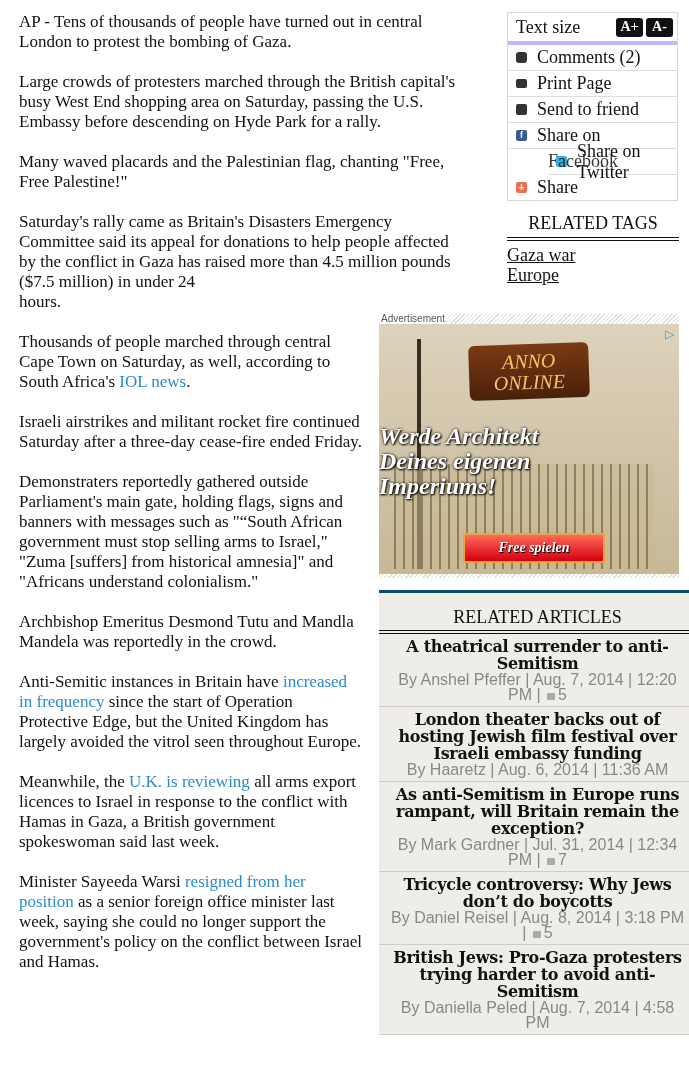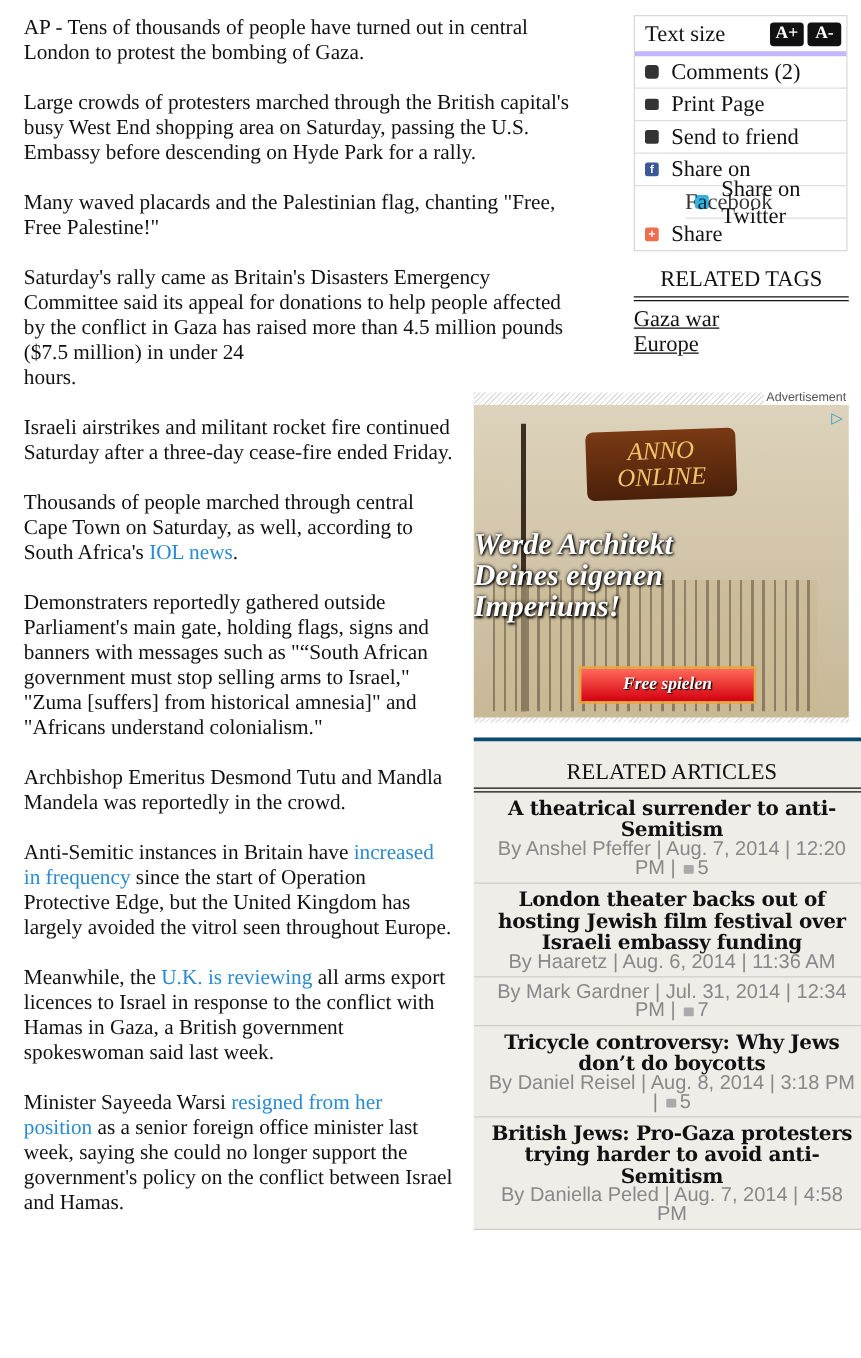--- a/index.html
+++ b/index.html
@@ -21,21 +21,21 @@
   .ico-mail { background:#333; }
   .ico-fb { background:#3b5998; color:#fff; font-size:9px; font-family:"Liberation Sans",sans-serif; text-align:center; line-height:11px; font-weight:bold; }
   .ico-tw { background:#35b2e3; }
   .ico-plus { background:#ef6c4c; color:#fff; font-size:10px; text-align:center; line-height:11px; font-family:"Liberation Sans",sans-serif; font-weight:bold; }
 
   .tags { position:absolute; left:507px; top:213px; width:172px; }
   .tags .hdr { text-align:center; font-family:"Liberation Serif", serif; font-size:18px; letter-spacing:0px; padding-bottom:3px; border-bottom:4px double #111; }
   .tags a { display:block; color:#111; font-family:"Liberation Serif", serif; font-size:18px; line-height:20px; text-decoration:underline; }
 
   .ad { position:absolute; left:379px; top:314px; width:300px; height:262px; }
-  .ad-label { font-family:"Liberation Sans", sans-serif; font-size:10px; color:#555; text-align:right; height:10px; line-height:10px;
+  .ad-label { font-family:"Liberation Sans", sans-serif; font-size:10px; color:#555; text-align:left; height:10px; line-height:10px;
     background:repeating-linear-gradient(135deg, #ddd 0 1px, #fff 1px 3px); }
   .ad-label span { background:#fff; padding:0 2px; }
   .ad-body { position:relative; width:300px; height:250px; background:linear-gradient(180deg,#ddd2bb 0%, #cfc2a6 60%, #c7b896 100%); overflow:hidden; }
   .ad-spire { position:absolute; left:20px; top:15px; width:40px; height:230px; background:linear-gradient(90deg, transparent 45%, #3a2f22 45%, #3a2f22 55%, transparent 55%); }
   .ad-church { position:absolute; left:15px; top:140px; width:260px; height:105px; background:repeating-linear-gradient(90deg, #5b4a34 0 2px, #c9b990 2px 9px); opacity:0.55; }
   .ad-logo { position:absolute; left:90px; top:20px; width:120px; height:55px; background:linear-gradient(180deg,#7a3a14,#4a200a); border-radius:6px; transform:rotate(-2deg); display:flex; flex-direction:column; align-items:center; justify-content:center; }
   .ad-logo div { font-family:"Liberation Serif", serif; font-style:italic; color:#f1c56a; font-size:20px; line-height:21px; }
   .ad-head { position:absolute; left:0; top:100px; width:300px; text-align:left; font-family:"Liberation Serif", serif; font-weight:bold; font-style:italic; font-size:24px; line-height:25px; color:#fff; text-shadow:1px 1px 2px #000, 0 0 3px #000; }
   .ad-cta { position:absolute; left:84px; top:209px; width:138px; height:26px; background:linear-gradient(180deg,#ff6a5a,#d40010); border:2px solid #e8a640; display:flex; align-items:center; justify-content:center; font-family:"Liberation Serif", serif; font-weight:bold; font-style:italic; font-size:14px; color:#fff; text-shadow:1px 1px 1px #000; }
   .ad-choice { position:absolute; right:2px; top:4px; width:12px; height:12px; color:#2aa3c8; font-size:12px; line-height:12px; font-family:"DejaVu Sans", sans-serif; }
@@ -49,22 +49,22 @@
   .rel-meta .cm { display:inline-block; width:8px; height:7px; background:#aaa; border-radius:1px; margin:0 3px 0 2px; }
 </style>
 </head>
 <body>
 
 <div class="article">
   <p><span>AP - Tens of thousands of people have turned out in central London to protest the bombing of Gaza.</span></p>
   <p><span>Large crowds of protesters marched through the British capital's busy West End shopping area on Saturday, passing the U.S. Embassy before descending on Hyde Park for a rally.</span></p>
   <p style="width:450px"><span>Many waved placards and the Palestinian flag, chanting "Free, Free Palestine!"</span></p>
   <p><span>Saturday's rally came as Britain's Disasters Emergency Committee said its appeal for donations to help people affected by the conflict in Gaza has raised more than 4.5 million pounds ($7.5 million) in under 24</span><br><span>hours.</span></p>
+  <p class="p-narrow"><span>Thousands of people marched through central Cape Town on Saturday, as well, according to South Africa's </span><a href="#">IOL news</a><span>.</span></p>
   <p class="p-narrow"><span>Israeli airstrikes and militant rocket fire continued Saturday after a three-day cease-fire ended Friday.</span></p>
-  <p class="p-narrow"><span>Thousands of people marched through central Cape Town on Saturday, as well, according to South Africa's </span><a href="#">IOL news</a><span>.</span></p>
   <p class="p-narrow"><span>Demonstraters reportedly gathered outside Parliament's main gate, holding flags, signs and banners with messages such as "“South African government must stop selling arms to Israel," "Zuma [suffers] from historical amnesia]" and "Africans understand colonialism."</span></p>
   <p class="p-narrow"><span>Archbishop Emeritus Desmond Tutu and Mandla Mandela was reportedly in the crowd.</span></p>
   <p class="p-narrow"><span>Anti-Semitic instances in Britain have </span><a href="#">increased in frequency</a><span> since the start of Operation Protective Edge, but the United Kingdom has largely avoided the vitrol seen throughout Europe.</span></p>
   <p class="p-narrow"><span>Meanwhile, the </span><a href="#">U.K. is reviewing</a><span> all arms export licences to Israel in response to the conflict with Hamas in Gaza, a British government spokeswoman said last week.</span></p>
   <p class="p-narrow"><span>Minister Sayeeda Warsi </span><a href="#">resigned from her position</a><span> as a senior foreign office minister last week, saying she could no longer support the government's policy on the conflict between Israel and Hamas.</span></p>
 </div>
 
 <div class="tools">
   <div class="row textsize">
     <span>Text size</span>
@@ -139,20 +139,21 @@
   </div>
 
   <div class="rel-item">
     <div class="rel-title">London theater backs out of hosting Jewish film festival over Israeli embassy funding</div>
     <div class="rel-meta">
       <span>By Haaretz</span> | <span>Aug. 6, 2014</span> | <span>11:36 AM</span>
     </div>
   </div>
 
   <div class="rel-item">
+    <div class="rel-title">As anti-Semitism in Europe runs rampant, will Britain remain the exception?</div>
     <div class="rel-meta">
       <span>By Mark Gardner</span> | <span>Jul. 31, 2014</span> | <span>12:34 PM</span> | <span class="cm"></span><span>7</span>
     </div>
   </div>
 
   <div class="rel-item">
     <div class="rel-title">Tricycle controversy: Why Jews don’t do boycotts</div>
     <div class="rel-meta">
       <span>By Daniel Reisel</span> | <span>Aug. 8, 2014</span> | <span>3:18 PM</span> | <span class="cm"></span><span>5</span>
     </div>

